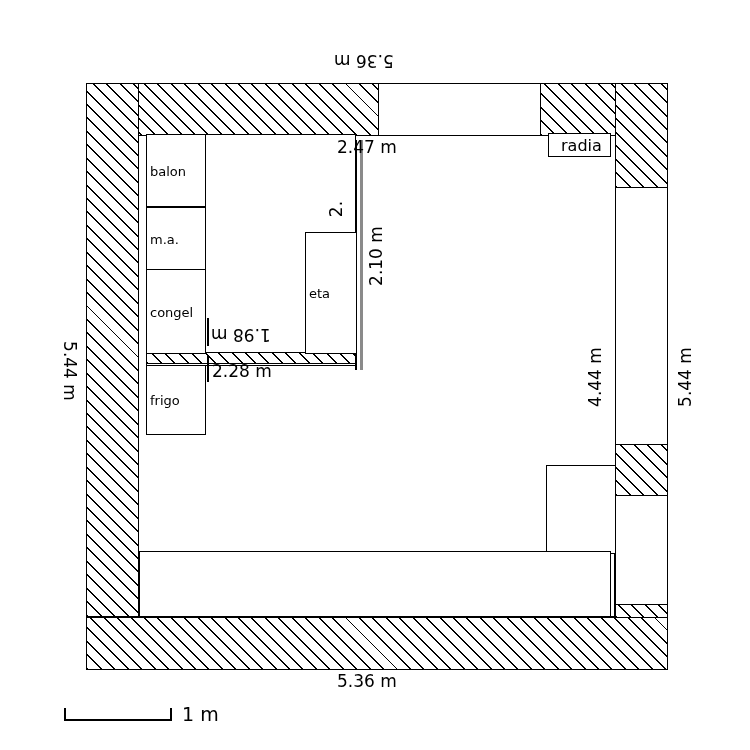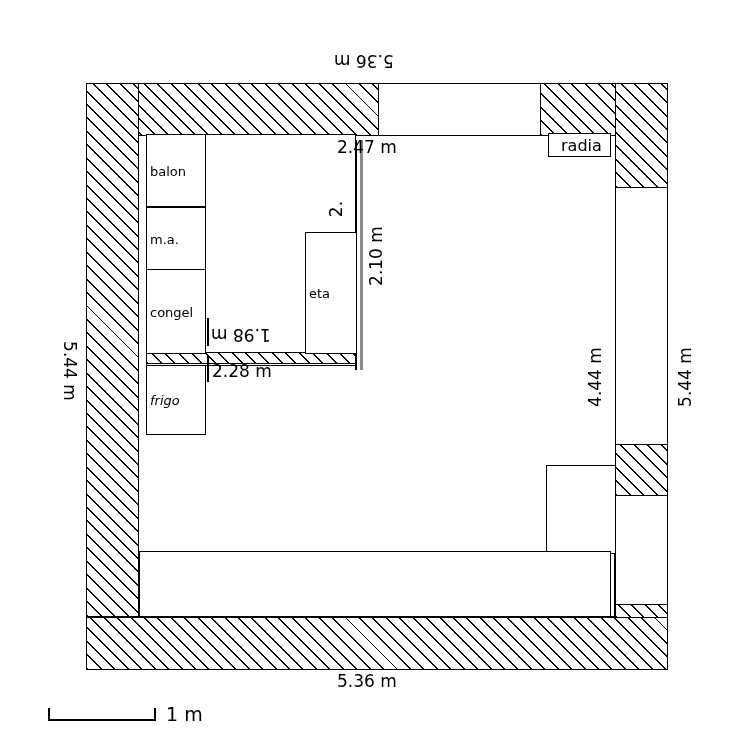--- a/index.html
+++ b/index.html
@@ -66,21 +66,21 @@
   .rot90  { transform: rotate(90deg);  transform-origin: center center; }
   .rot270 { transform: rotate(-90deg); transform-origin: center center; }
 
   
   .vline { position: absolute; width: 1.6px; background: #000000; }
   .vline-grey { position: absolute; width: 3px; background: #8a8a8a; }
 
   
   #scalebar-wrap {
     position: absolute;
-    left: 12px;
+    left: 28px;
     top: 705px;
     display: flex;
     align-items: center;
     gap: 10px;
     padding-left: 36px;
   }
   #scalebar {
     position: relative;
     width: 108px;
     height: 13px;
@@ -144,21 +144,21 @@
   </div>
 
   <div class="abs fixture" style="left:146px; top:207px; width:60px; height:63px;">
     <span class="fixture-label">m.a.</span>
   </div>
 
   <div class="abs fixture" style="left:146px; top:269px; width:60px; height:85px;">
     <span class="fixture-label">congel</span>
   </div>
 
-  <div class="abs fixture" style="left:146px; top:365px; width:60px; height:70px;font-style:italic;">
+  <div class="abs fixture" style="left:146px; top:365px; width:60px; height:70px;">
     <span class="fixture-label">frigo</span>
   </div>
 
   <div class="abs fixture" style="left:305px; top:232px; width:52px; height:122px;">
     <span class="fixture-label" style="top:50%;">eta</span>
   </div>
 
   <div class="abs fixture" style="left:548px; top:133px; width:63px; height:24px;">
     <span class="fixture-label" style="left:12px; font-size:16px;">radia</span>
   </div>

